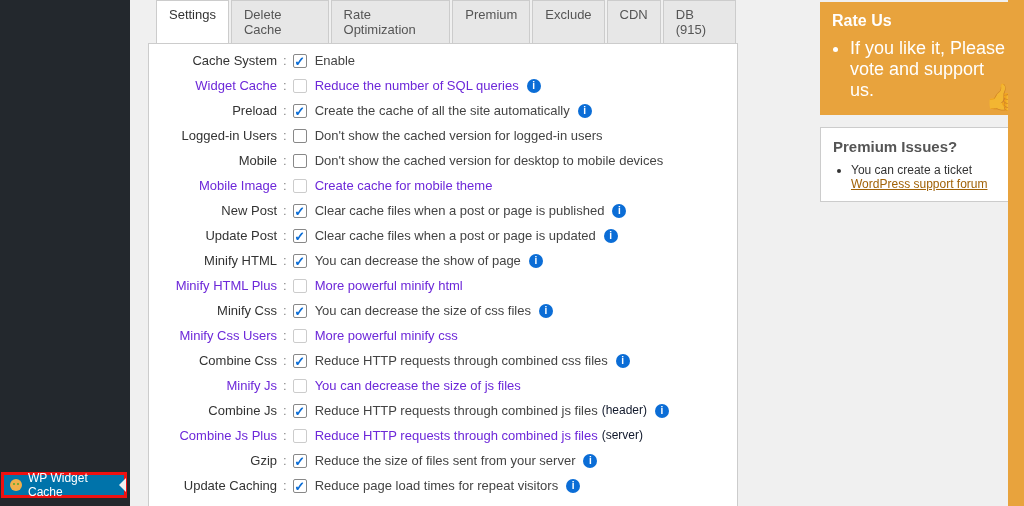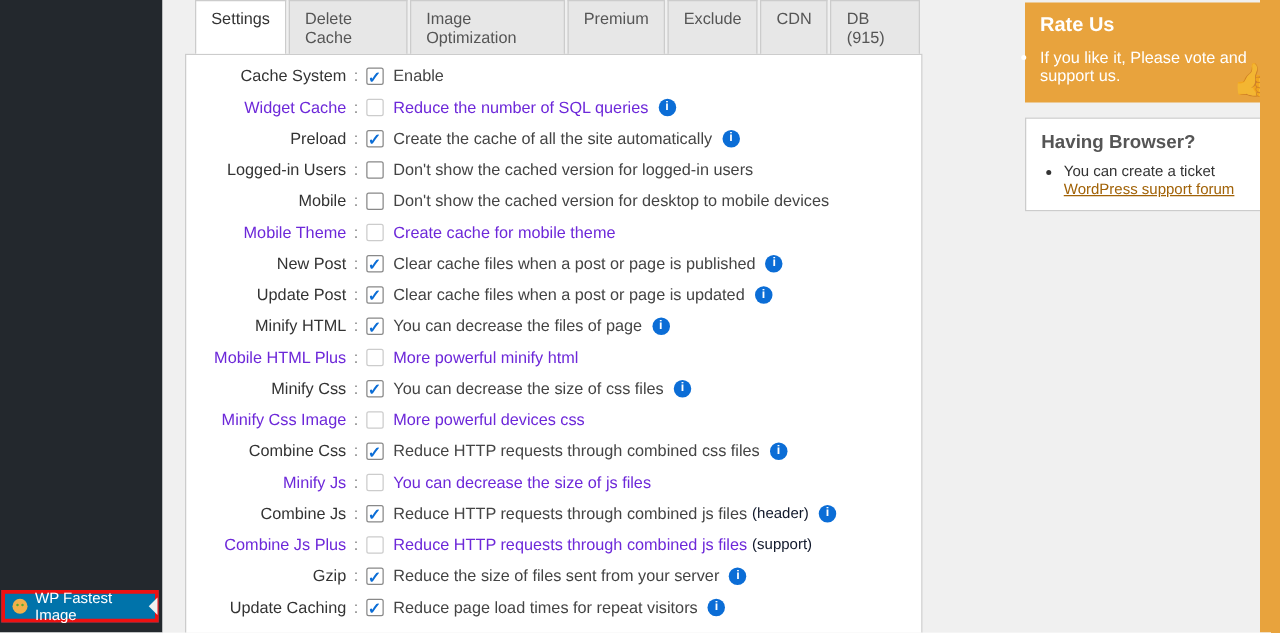--- a/index.html
+++ b/index.html
@@ -20,52 +20,52 @@
   .colon { color: #888; margin: 0 6px 0 2px; }
   .cb { width: 14px; height: 14px; border: 1px solid #888; border-radius: 2px; display: inline-flex; align-items: center; justify-content: center; margin-right: 8px; background: #fff; flex-shrink: 0; }
   .cb.checked::after { content: "✓"; color: #0b6dd6; font-size: 13px; font-weight: bold; line-height: 1; }
   .row.muted .cb { border-color: #ccc; }
   .desc { font-size: 13px; color: #444; }
   .info { width: 14px; height: 14px; border-radius: 50%; background: #0b6dd6; color: #fff; font-size: 10px; font-weight: bold; display: inline-flex; align-items: center; justify-content: center; margin-left: 8px; flex-shrink:0; }
   .suffix-red { color: #0f172a; margin-left: 4px; font-size: 12px; }
   .right-col { position: absolute; left: 690px; top: 0; width: 200px; }
   .rate-box { background: #e8a33d; color: #fff; padding: 10px 12px 14px 12px; position: relative; margin-top: 2px; }
   .rate-box h3 { font-weight: bold; font-size: 16px; margin-bottom: 8px; }
-  .rate-box ul { list-style: disc; margin-left: 0; font-size: 13px; }
+  .rate-box ul { list-style: disc; margin-left: 18px; font-size: 18px; }
   .thumb { position: absolute; right: 2px; bottom: 2px; font-size: 26px; color: rgba(255,255,255,.5); }
   .issues-box { background: #fff; border: 1px solid #ccc; padding: 10px 12px; margin-top: 12px; }
   .issues-box h3 { font-size: 15px; font-weight: bold; color: #555; margin-bottom: 8px; }
   .issues-box ul { list-style: disc; margin-left: 18px; font-size: 12px; color: #333; }
   .issues-box a { color: #a16207; text-decoration: underline; }
   .right-edge { position: absolute; right: 0; top: 0; width: 16px; height: 506px; background: #e8a33d; }
 </style>
 </head>
 <body>
 
 <div class="wp-sidebar">
   <div class="wp-sidebar-highlight">
     <span class="ic">
       <svg viewBox="0 0 16 16" width="16" height="16">
           <circle cx="8" cy="8" r="6" fill="#f2b04a"></circle>
           <circle cx="6" cy="7" r="1" fill="#5a3"></circle>
           <circle cx="10" cy="7" r="1" fill="#5a3"></circle>
         </svg>
     </span>
-    <span>WP Fastest Image</span>
+    <span>WP Widget Cache</span>
     <span class="arrow"></span>
   </div>
 </div>
 
 <div class="content-wrap">
 
   <div class="main-panel">
     <div class="tabs" id="tabs">
         <div class="tab active">Settings</div>
         <div class="tab">Delete Cache</div>
-        <div class="tab">Image Optimization</div>
+        <div class="tab">Rate Optimization</div>
         <div class="tab">Premium</div>
         <div class="tab">Exclude</div>
         <div class="tab">CDN</div>
         <div class="tab">DB (915)</div>
       </div>
     <div class="panel-body" id="panel-body">
         <div class="row">
           <span class="lbl">Cache System</span>
           <span class="colon">:</span>
           <span class="cb checked"></span>
@@ -91,21 +91,21 @@
           <span class="cb"></span>
           <span class="desc">Don't show the cached version for logged-in users</span>
         </div>
         <div class="row">
           <span class="lbl">Mobile</span>
           <span class="colon">:</span>
           <span class="cb"></span>
           <span class="desc">Don't show the cached version for desktop to mobile devices</span>
         </div>
         <div class="row muted">
-          <span class="lbl">Mobile Theme</span>
+          <span class="lbl">Mobile Image</span>
           <span class="colon">:</span>
           <span class="cb"></span>
           <span class="desc">Create cache for mobile theme</span>
         </div>
         <div class="row">
           <span class="lbl">New Post</span>
           <span class="colon">:</span>
           <span class="cb checked"></span>
           <span class="desc">Clear cache files when a post or page is published</span>
           <span class="info">i</span>
@@ -114,41 +114,41 @@
           <span class="lbl">Update Post</span>
           <span class="colon">:</span>
           <span class="cb checked"></span>
           <span class="desc">Clear cache files when a post or page is updated</span>
           <span class="info">i</span>
         </div>
         <div class="row">
           <span class="lbl">Minify HTML</span>
           <span class="colon">:</span>
           <span class="cb checked"></span>
-          <span class="desc">You can decrease the files of page</span>
-          <span class="info">i</span>
-        </div>
-        <div class="row muted">
-          <span class="lbl">Mobile HTML Plus</span>
+          <span class="desc">You can decrease the show of page</span>
+          <span class="info">i</span>
+        </div>
+        <div class="row muted">
+          <span class="lbl">Minify HTML Plus</span>
           <span class="colon">:</span>
           <span class="cb"></span>
           <span class="desc">More powerful minify html</span>
         </div>
         <div class="row">
           <span class="lbl">Minify Css</span>
           <span class="colon">:</span>
           <span class="cb checked"></span>
           <span class="desc">You can decrease the size of css files</span>
           <span class="info">i</span>
         </div>
         <div class="row muted">
-          <span class="lbl">Minify Css Image</span>
-          <span class="colon">:</span>
-          <span class="cb"></span>
-          <span class="desc">More powerful devices css</span>
+          <span class="lbl">Minify Css Users</span>
+          <span class="colon">:</span>
+          <span class="cb"></span>
+          <span class="desc">More powerful minify css</span>
         </div>
         <div class="row">
           <span class="lbl">Combine Css</span>
           <span class="colon">:</span>
           <span class="cb checked"></span>
           <span class="desc">Reduce HTTP requests through combined css files</span>
           <span class="info">i</span>
         </div>
         <div class="row muted">
           <span class="lbl">Minify Js</span>
@@ -162,21 +162,21 @@
           <span class="cb checked"></span>
           <span class="desc">Reduce HTTP requests through combined js files</span>
           <span class="suffix-red">(header)</span>
           <span class="info">i</span>
         </div>
         <div class="row muted">
           <span class="lbl">Combine Js Plus</span>
           <span class="colon">:</span>
           <span class="cb"></span>
           <span class="desc">Reduce HTTP requests through combined js files</span>
-          <span class="suffix-red">(support)</span>
+          <span class="suffix-red">(server)</span>
         </div>
         <div class="row">
           <span class="lbl">Gzip</span>
           <span class="colon">:</span>
           <span class="cb checked"></span>
           <span class="desc">Reduce the size of files sent from your server</span>
           <span class="info">i</span>
         </div>
         <div class="row">
           <span class="lbl">Update Caching</span>
@@ -191,21 +191,21 @@
 
   <div class="right-col">
     <div class="rate-box">
       <h3>Rate Us</h3>
       <ul>
           <li>If you like it, Please vote and support us.</li>
         </ul>
       <span class="thumb">👍</span>
     </div>
     <div class="issues-box">
-      <h3>Having Browser?</h3>
+      <h3>Premium Issues?</h3>
       <ul>
           <li>
         <span>You can create a ticket</span><br>
         <a href="#">WordPress support forum</a>
       </li>
         </ul>
     </div>
   </div>
 
   <div class="right-edge"></div>

